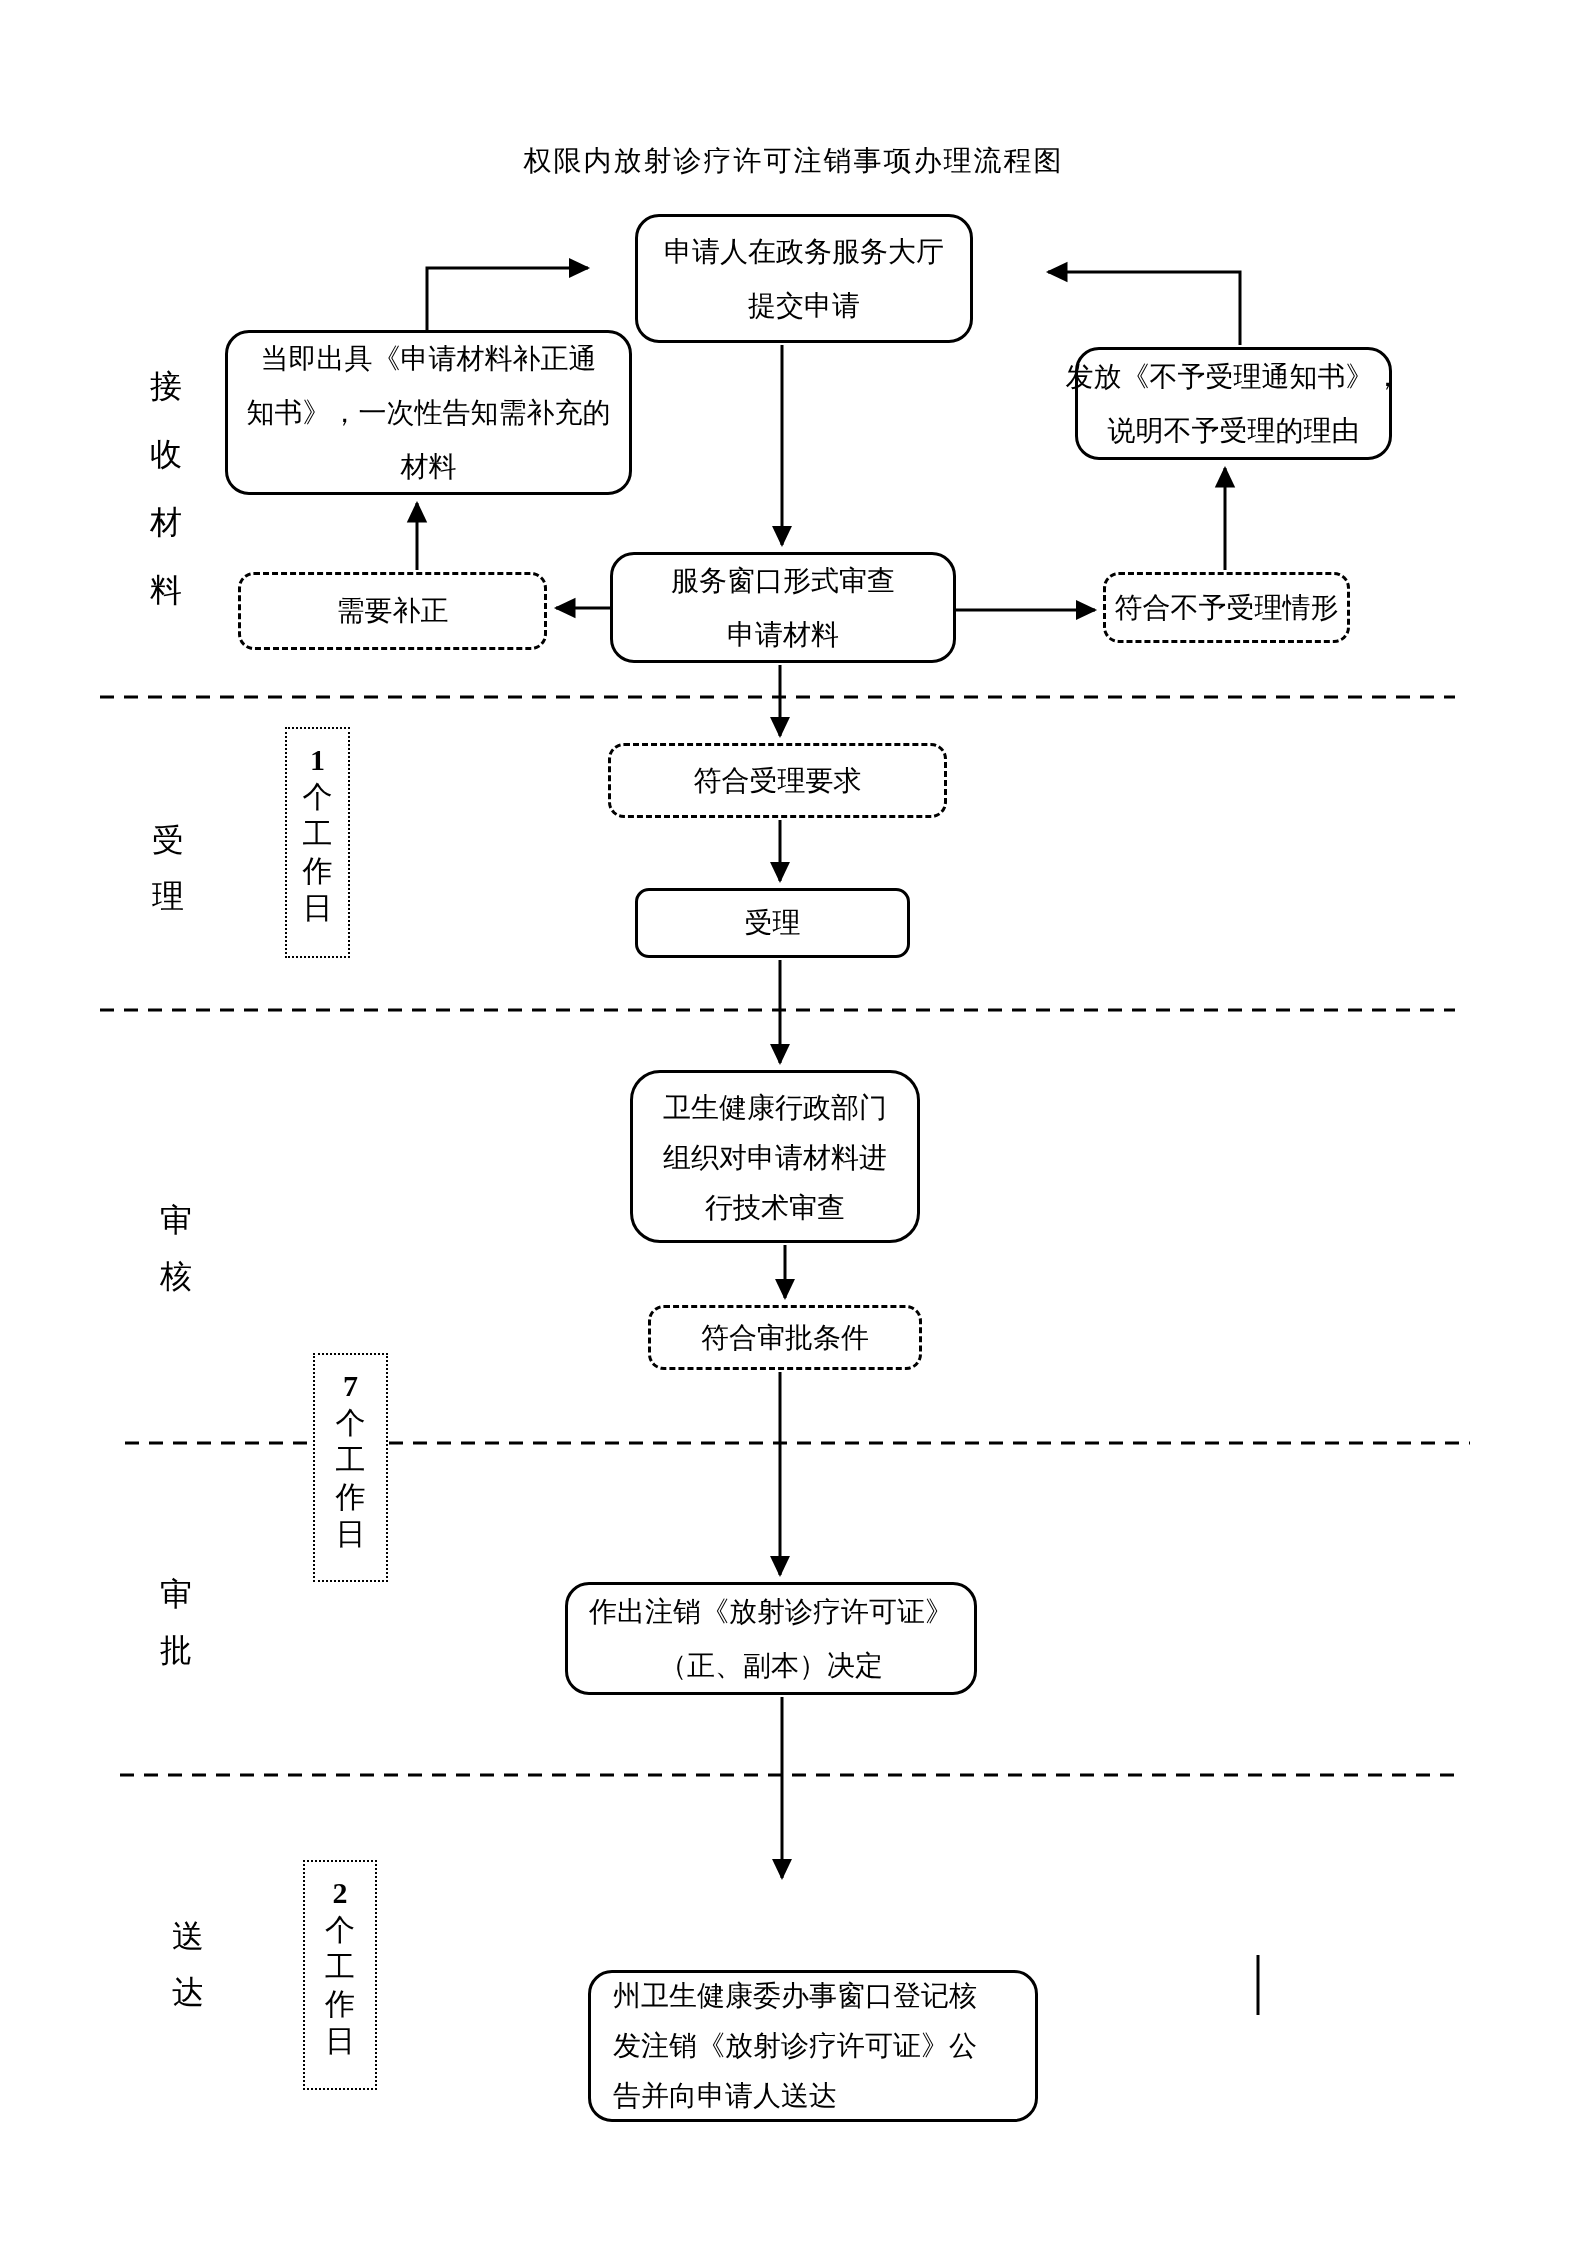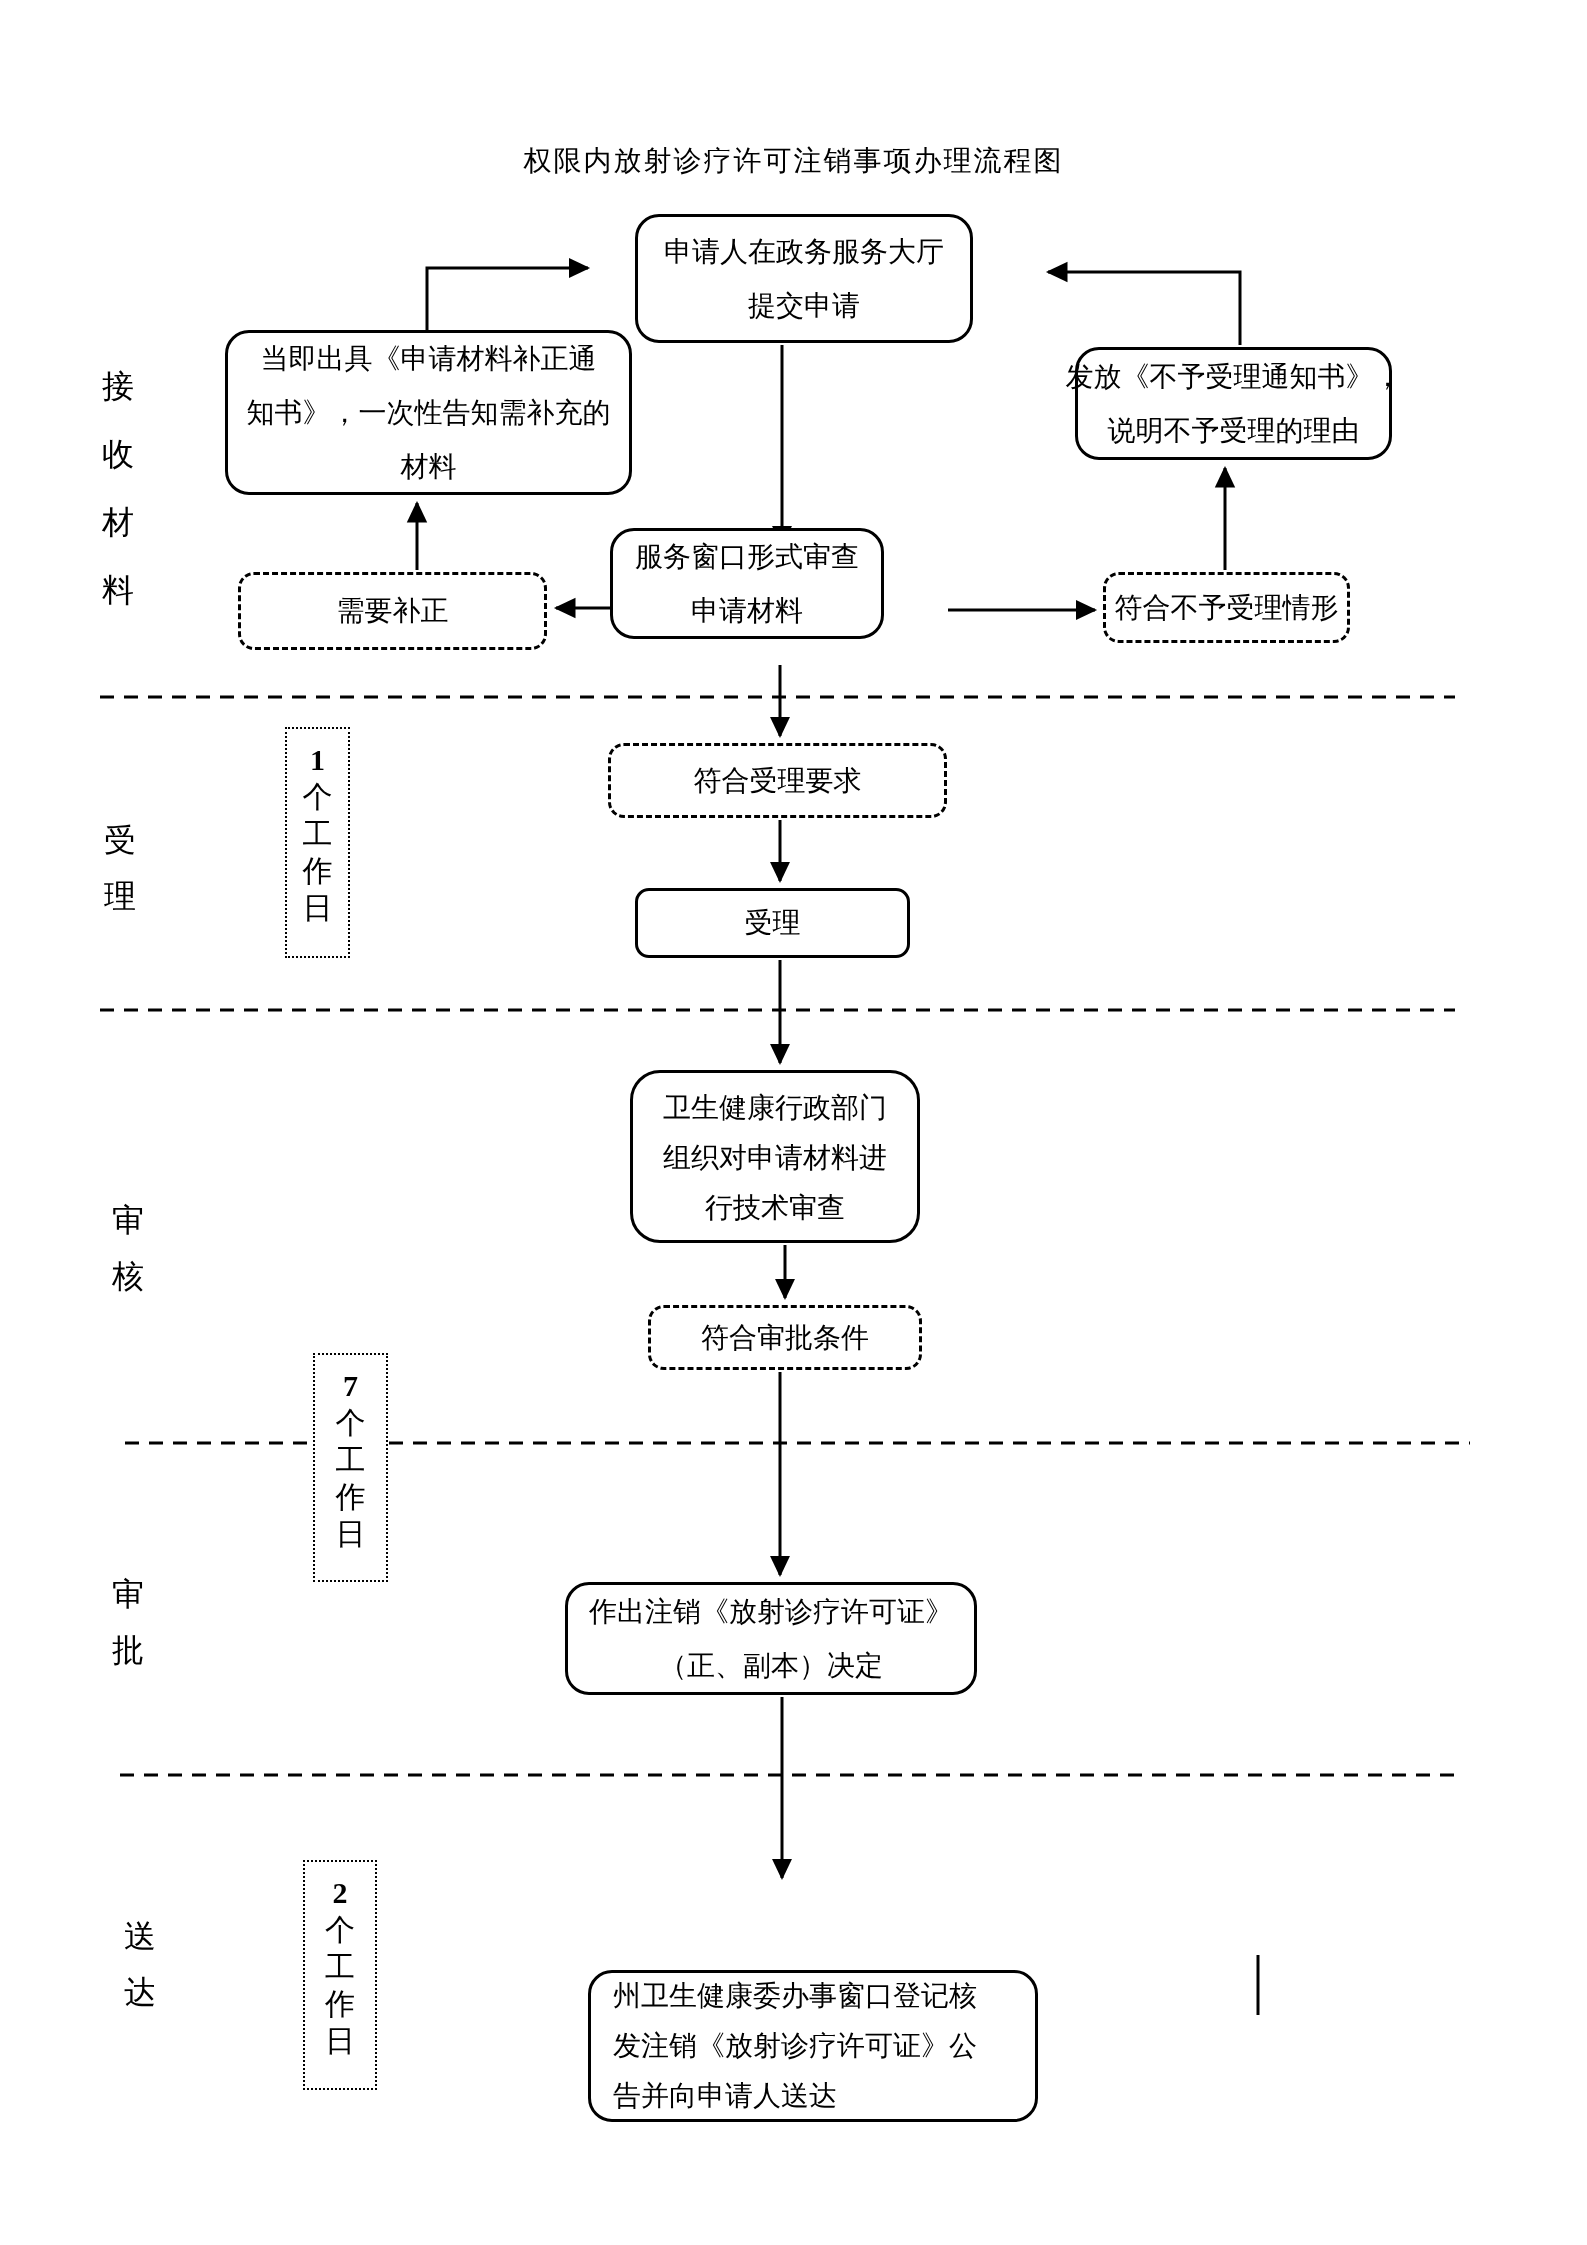--- a/index.html
+++ b/index.html
@@ -21,21 +21,21 @@
     display:flex; flex-direction:column; justify-content:center; align-items:center;
     font-size:28px; text-align:center;
   }
   .box .line { line-height:54px; white-space:nowrap; }
   .box.tight .line { line-height:50px; }
   .box.dashed { border:3px dashed var(--ink); border-radius:16px; }
   .box.top-align { justify-content:flex-start; padding-top:10px;font-family:Liberation Serif, serif; }
   .box.left-align { align-items:flex-start; text-align:left; padding-left:22px; }
   .vlabel {
     position:absolute; z-index:2; width:40px; font-size:32px;
-    word-break:break-all; text-align:center; line-height:68px;
+    word-break:break-all; text-align:center; line-height:68px;margin-left:48px;
   }
   .vlabel.small { line-height:56px; }
   .duration {
     position:absolute; z-index:2; background:var(--paper);
     border:2px dotted var(--ink); border-radius:0;
     font-size:30px; text-align:center; word-break:break-all;
     display:flex; justify-content:center;
   }
   .duration .stack { width:32px; line-height:37px; padding-top:12px; font-weight:bold; }
   .duration .stack { font-weight:normal; }
@@ -104,21 +104,21 @@
     <div class="line">当即出具《申请材料补正通</div>
     <div class="line">知书》，一次性告知需补充的</div>
     <div class="line">材料</div>
   </div>
 
   <div class="box" style="left:1075px; top:347px; width:317px; height:113px;">
     <div class="line">发放《不予受理通知书》，</div>
     <div class="line">说明不予受理的理由</div>
   </div>
 
-  <div class="box" style="left:610px; top:528px; width:274px; height:111px;text-align:center;">
+  <div class="box" style="left:610px; top:552px; width:346px; height:111px;text-align:center;">
     <div class="line">服务窗口形式审查</div>
     <div class="line">申请材料</div>
   </div>
 
   <div class="box dashed" style="left:238px; top:572px; width:309px; height:78px;">
     <div class="line">需要补正</div>
   </div>
 
   <div class="box dashed" style="left:1103px; top:572px; width:247px; height:71px;">
     <div class="line">符合不予受理情形</div>

